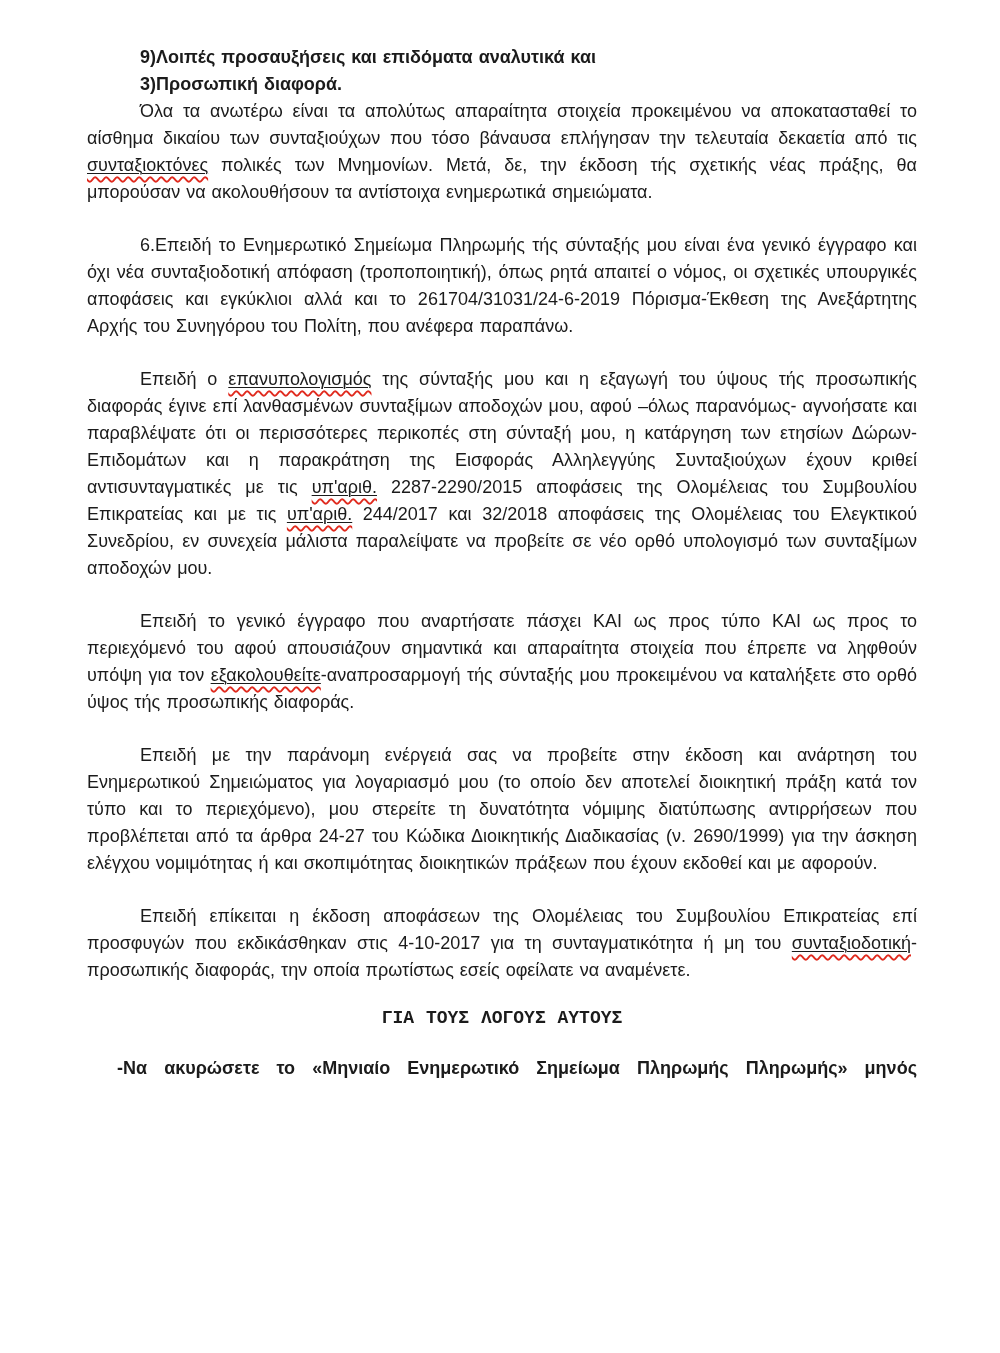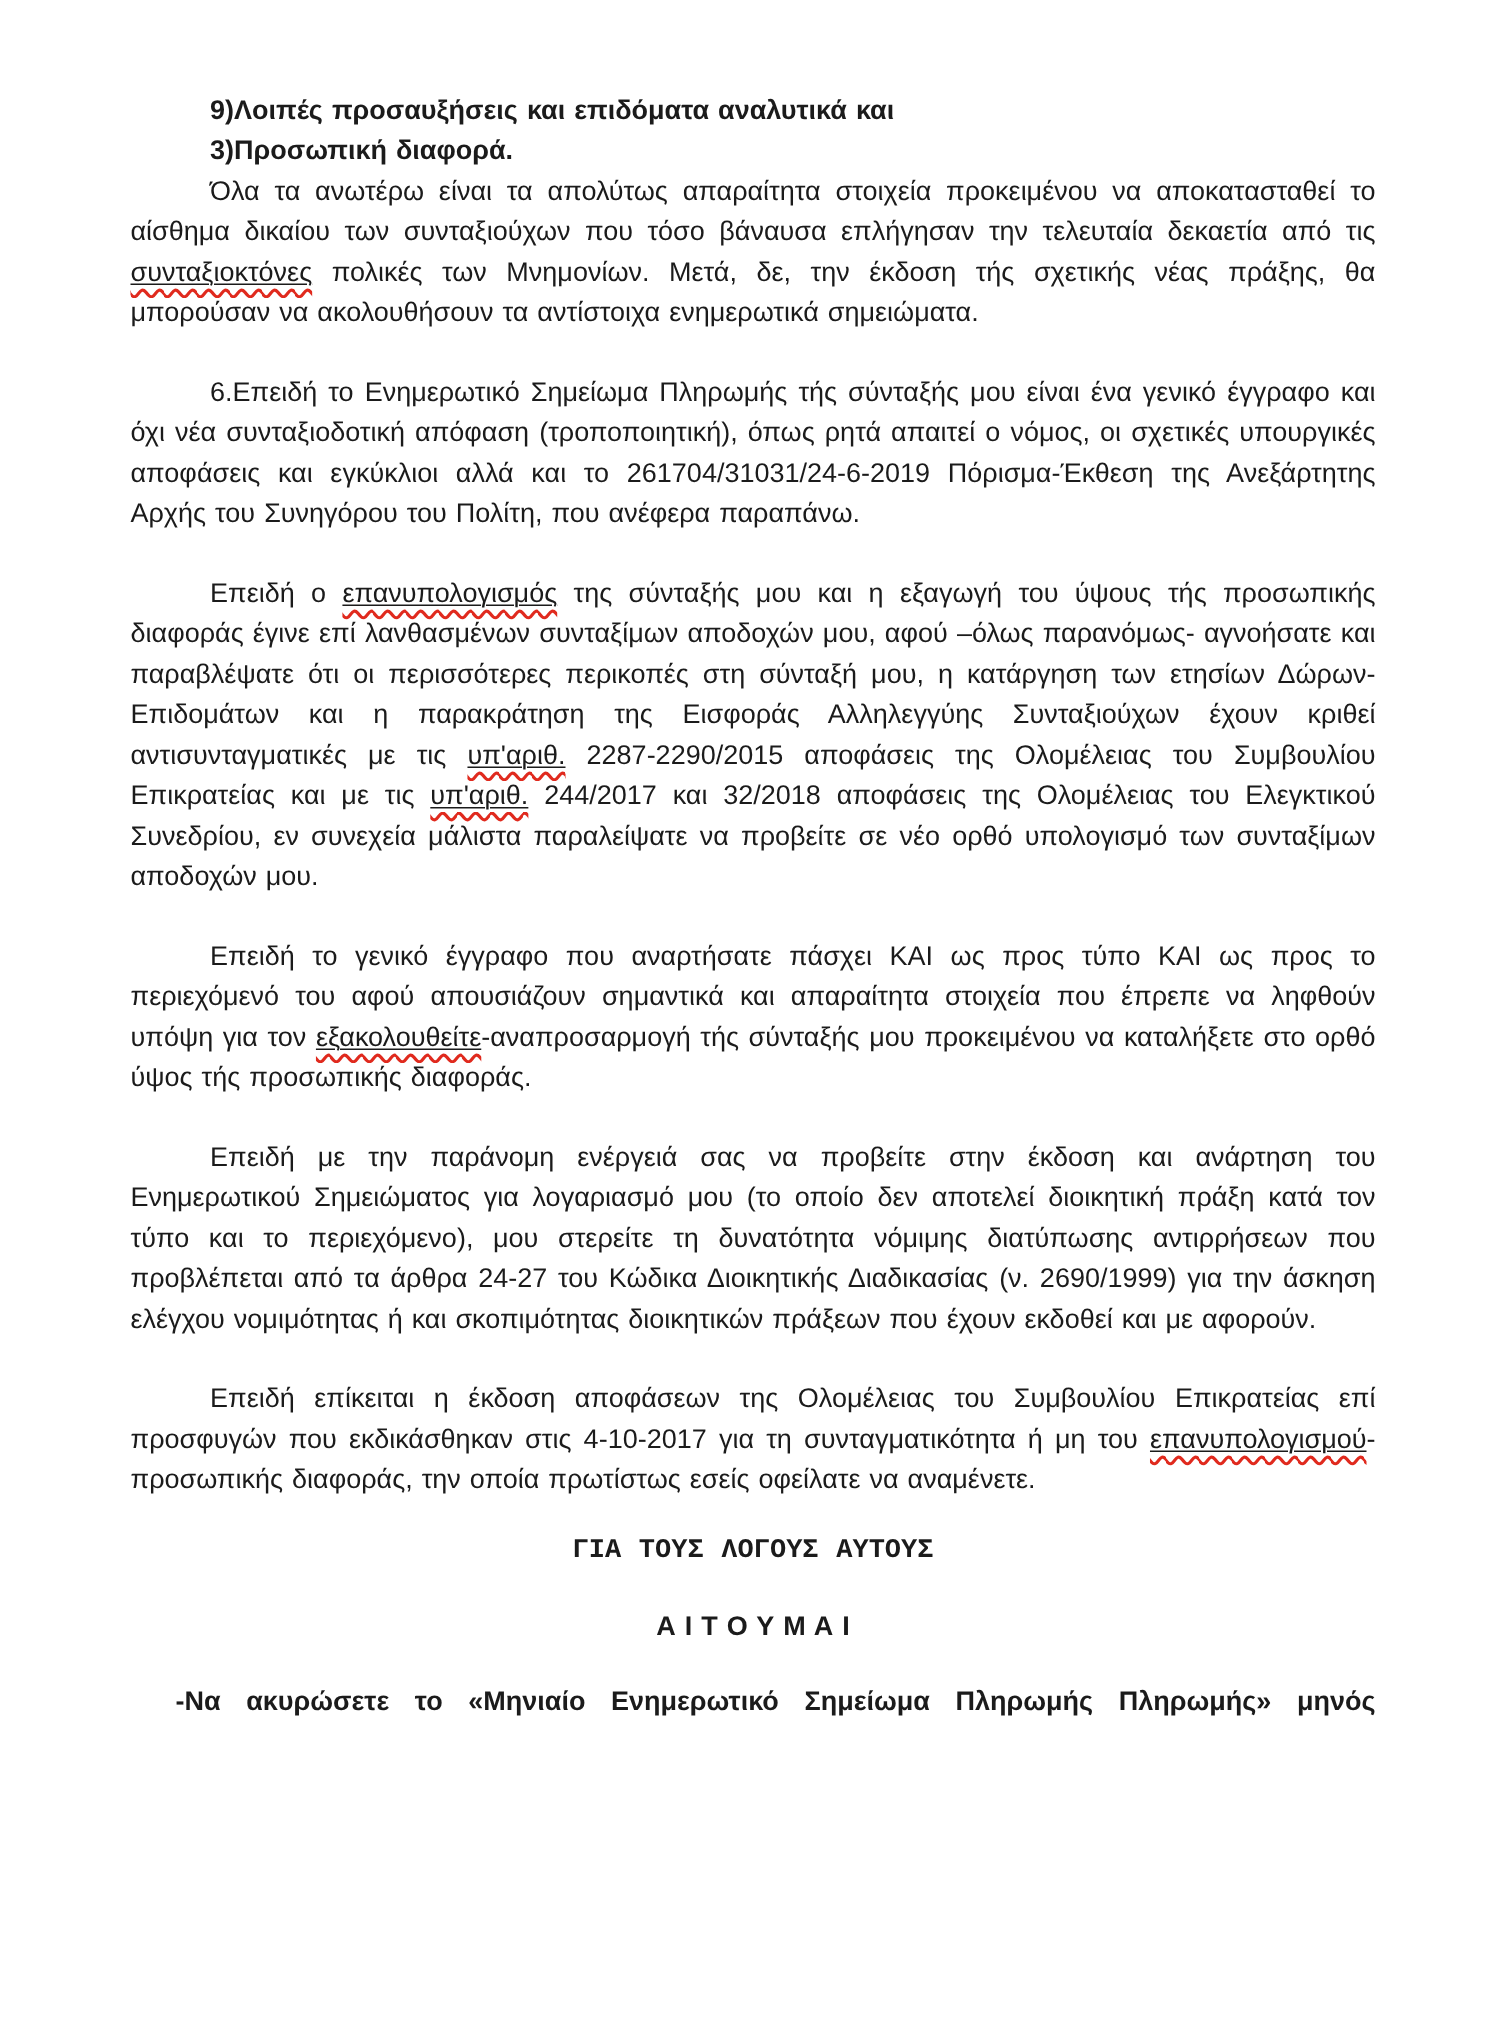--- a/index.html
+++ b/index.html
@@ -10,21 +10,21 @@
   body {
     width: 1000px;
     height: 1353px;
     overflow: hidden;
     font-family: "Liberation Sans", sans-serif;
   }
   .page {
     box-sizing: border-box;
     width: 1000px;
     height: 1353px;
-    padding: 60px 83px 40px 87px;
+    padding: 44px 83px 40px 87px;
     background: #ffffff;
     color: #1b1b1b;
     font-size: 18px;
     line-height: 27px;
   }
   .para {
     margin: 0;
     text-align: justify;
     word-spacing: 1px;
   }
@@ -57,18 +57,17 @@
 
 <div class="page">
   <div>
       <p class="para bold indent">9)Λοιπές προσαυξήσεις και επιδόματα αναλυτικά και</p>
       <p class="para bold indent">3)Προσωπική διαφορά.</p>
       <p class="para indent">Όλα τα ανωτέρω είναι τα απολύτως απαραίτητα στοιχεία προκειμένου να αποκατασταθεί το αίσθημα δικαίου των συνταξιούχων που τόσο βάναυσα επλήγησαν την τελευταία δεκαετία από τις <span class="squiggle"><span class="underline">συνταξιοκτόνες</span></span> πολικές των Μνημονίων. Μετά, δε, την έκδοση τής σχετικής νέας πράξης, θα μπορούσαν να ακολουθήσουν τα αντίστοιχα ενημερωτικά σημειώματα.</p>
       <p class="para indent mt-line">6.Επειδή το Ενημερωτικό Σημείωμα Πληρωμής τής σύνταξής μου είναι ένα γενικό έγγραφο και όχι νέα συνταξιοδοτική απόφαση (τροποποιητική), όπως ρητά απαιτεί ο νόμος, οι σχετικές υπουργικές αποφάσεις και εγκύκλιοι αλλά και το 261704/31031/24-6-2019 Πόρισμα-Έκθεση της Ανεξάρτητης Αρχής του Συνηγόρου του Πολίτη, που ανέφερα παραπάνω.</p>
       <p class="para indent mt-line">Επειδή ο <span class="squiggle"><span class="underline">επανυπολογισμός</span></span> της σύνταξής μου και η εξαγωγή του ύψους τής προσωπικής διαφοράς έγινε επί λανθασμένων συνταξίμων αποδοχών μου, αφού –όλως παρανόμως- αγνοήσατε και παραβλέψατε ότι οι περισσότερες περικοπές στη σύνταξή μου, η κατάργηση των ετησίων Δώρων-Επιδομάτων και η παρακράτηση της Εισφοράς Αλληλεγγύης Συνταξιούχων έχουν κριθεί αντισυνταγματικές με τις <span class="squiggle"><span class="underline">υπ'αριθ.</span></span> 2287-2290/2015 αποφάσεις της Ολομέλειας του Συμβουλίου Επικρατείας και με τις <span class="squiggle"><span class="underline">υπ'αριθ.</span></span> 244/2017 και 32/2018 αποφάσεις της Ολομέλειας του Ελεγκτικού Συνεδρίου, εν συνεχεία μάλιστα παραλείψατε να προβείτε σε νέο ορθό υπολογισμό των συνταξίμων αποδοχών μου.</p>
       <p class="para indent mt-line">Επειδή το γενικό έγγραφο που αναρτήσατε πάσχει ΚΑΙ ως προς τύπο ΚΑΙ ως προς το περιεχόμενό του αφού απουσιάζουν σημαντικά και απαραίτητα στοιχεία που έπρεπε να ληφθούν υπόψη για τον <span class="squiggle"><span class="underline">εξακολουθείτε</span></span>-αναπροσαρμογή τής σύνταξής μου προκειμένου να καταλήξετε στο ορθό ύψος τής προσωπικής διαφοράς.</p>
       <p class="para indent mt-line">Επειδή με την παράνομη ενέργειά σας να προβείτε στην έκδοση και ανάρτηση του Ενημερωτικού Σημειώματος για λογαριασμό μου (το οποίο δεν αποτελεί διοικητική πράξη κατά τον τύπο και το περιεχόμενο), μου στερείτε τη δυνατότητα νόμιμης διατύπωσης αντιρρήσεων που προβλέπεται από τα άρθρα 24-27 του Κώδικα Διοικητικής Διαδικασίας (ν. 2690/1999) για την άσκηση ελέγχου νομιμότητας ή και σκοπιμότητας διοικητικών πράξεων που έχουν εκδοθεί και με αφορούν.</p>
-      <p class="para indent mt-line">Επειδή επίκειται η έκδοση αποφάσεων της Ολομέλειας του Συμβουλίου Επικρατείας επί προσφυγών που εκδικάσθηκαν στις 4-10-2017 για τη συνταγματικότητα ή μη του <span class="squiggle"><span class="underline">επανυπολογισμού</span></span>-προσωπικής διαφοράς, την οποία πρωτίστως εσείς οφείλατε να αναμένετε.</p>
+      <p class="para indent mt-line">Επειδή επίκειται η έκδοση αποφάσεων της Ολομέλειας του Συμβουλίου Επικρατείας επί προσφυγών που εκδικάσθηκαν στις 4-10-2017 για τη συνταγματικότητα ή μη του <span class="squiggle"><span class="underline">συνταξιοδοτική</span></span>-προσωπικής διαφοράς, την οποία πρωτίστως εσείς οφείλατε να αναμένετε.</p>
       <p class="para bold center mt-heading">ΓΙΑ ΤΟΥΣ ΛΟΓΟΥΣ ΑΥΤΟΥΣ</p>
-      <p class="para bold center mt-double">Α Ι Τ Ο Υ Μ Α Ι</p>
       <p class="para bold indent-sm mt-double justify-last">-Να ακυρώσετε το «Μηνιαίο Ενημερωτικό Σημείωμα Πληρωμής Πληρωμής» μηνός</p>
     </div>
 </div>
 
 </body></html>

